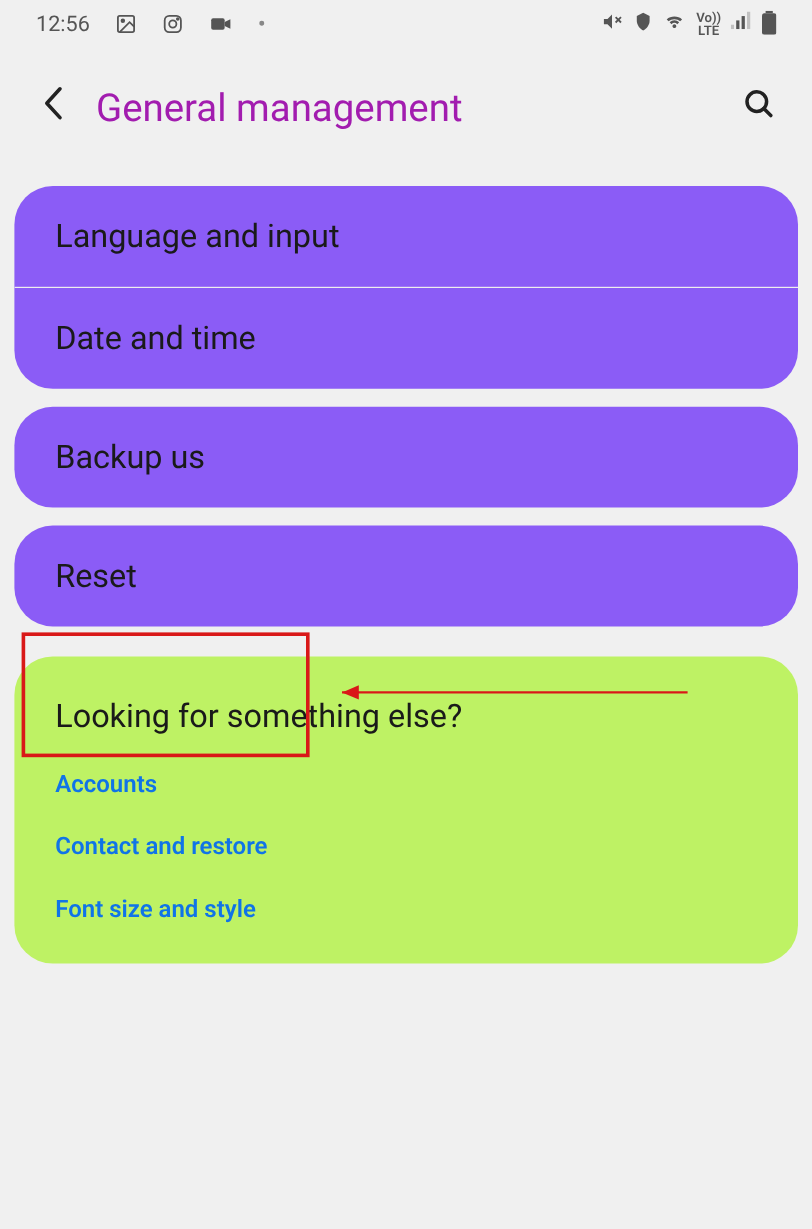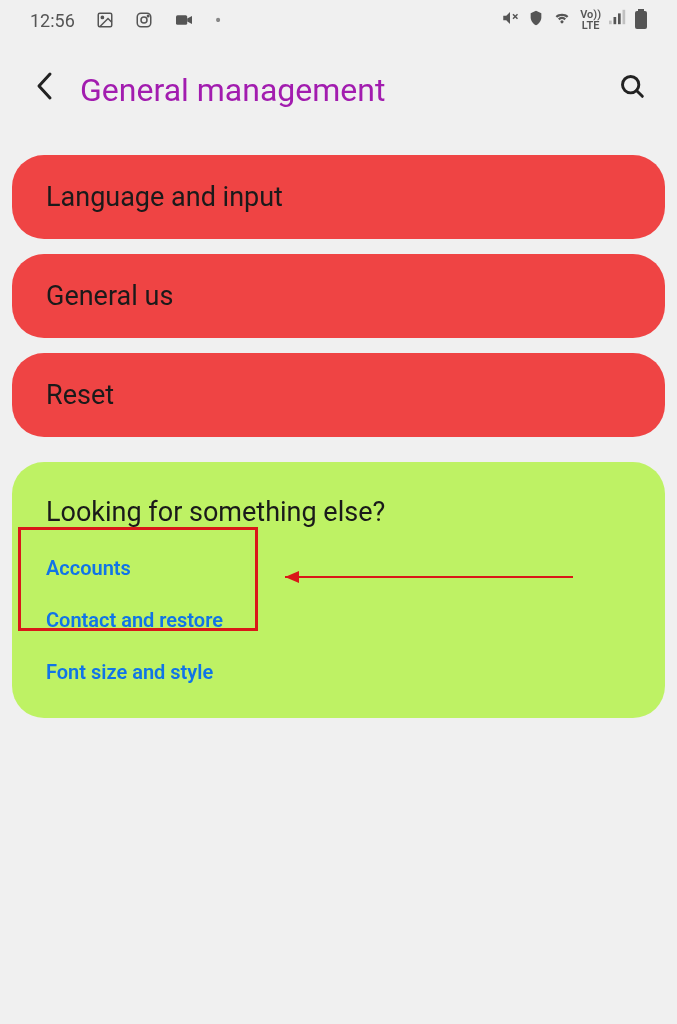--- a/index.html
+++ b/index.html
@@ -55,21 +55,21 @@
       font-weight: 400;
       color: #a21caf;
       flex: 1;
     }
     .search-btn {
       font-size: 28px;
       color: #222;
       cursor: pointer;
     }
     .card {
-      background: #ef4444;
+      background: #8b5cf6;
       border-radius: 32px;
       margin: 15px 12px;
       overflow: hidden;
     }
     .menu-item {
       padding: 26px 34px;
       font-size: 27px;
       color: #1a1a1a;
       cursor: pointer;
       border-bottom: 1px solid #eee;
@@ -202,25 +202,28 @@
         <circle cx="10" cy="10" r="7"></circle>
         <line x1="20" y1="20" x2="15" y2="15"></line>
       </svg>
   </span>
 </div>
 
 <div class="card">
   <div class="menu-item">
     <span>Language and input</span>
   </div>
+  <div class="menu-item">
+    <span>Date and time</span>
+  </div>
 </div>
 
 <div class="card">
   <div class="menu-item">
-    <span>General us</span>
+    <span>Backup us</span>
   </div>
 </div>
 
 <div class="card">
   <div class="menu-item">
     <span>Reset</span>
   </div>
 </div>
 
 <div class="suggestions-card">

